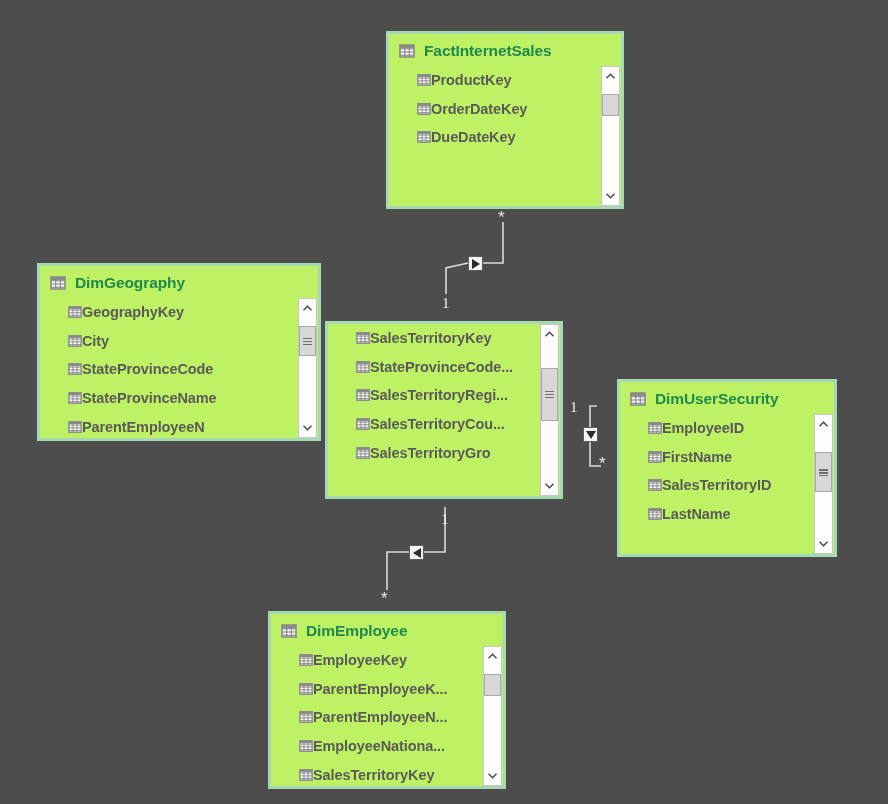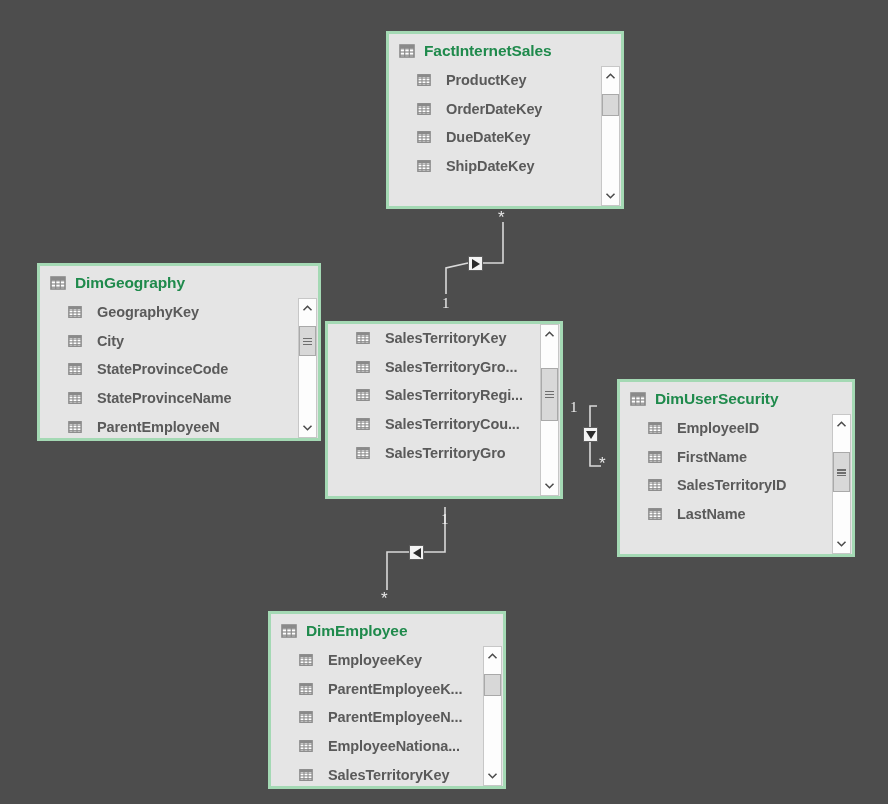--- a/index.html
+++ b/index.html
@@ -65,21 +65,21 @@
     width: 0; height: 0;
   }
   .tri.right { border-top: 5px solid transparent; border-bottom: 5px solid transparent; border-left: 8px solid #2b2b2b; }
   .tri.left  { border-top: 5px solid transparent; border-bottom: 5px solid transparent; border-right: 8px solid #2b2b2b; }
   .tri.up    { border-left: 5px solid transparent; border-right: 5px solid transparent; border-bottom: 8px solid #2b2b2b; }
   .tri.down  { border-left: 5px solid transparent; border-right: 5px solid transparent; border-top: 8px solid #2b2b2b; }
 
   
   .table-card {
     position: absolute;
-    background: #e5e5e5;
+    background: #bef264;
     border: 3px solid #a4d9b4;
     box-sizing: border-box;
     overflow: hidden;
     display: flex;
     flex-direction: column;
   }
   .card-header {
     display: flex;
     align-items: center;
     gap: 9px;
@@ -100,21 +100,21 @@
   }
   .field-list {
     position: absolute;
     left: 0; top: 0; right: 22px; bottom: 0;
     padding-left: 28px;
     overflow: hidden;
   }
   .field-row {
     display: flex;
     align-items: center;
-    gap: 15px;
+    gap: 0;
     height: 28.6px;
     white-space: nowrap;
   }
   .field-name {
     color: #5a5a5a;
     font-size: 14.5px;
     font-weight: bold;
     letter-spacing: -0.1px;
   }
 
@@ -258,34 +258,20 @@
                   <rect x="1" y="2" width="14" height="2.6" fill="#8a8a8a"></rect>
                   <line x1="1" x2="15" y1="5.8" y2="5.8" stroke="#8a8a8a" stroke-width="1.2"></line>
                   <line x1="1" x2="15" y1="9" y2="9" stroke="#8a8a8a" stroke-width="1.2"></line>
                   <line x1="1" x2="15" y1="12.2" y2="12.2" stroke="#8a8a8a" stroke-width="1.2"></line>
                   <line x1="5.7" x2="5.7" y1="2" y2="14" stroke="#8a8a8a" stroke-width="1.2"></line>
                   <line x1="10.3" x2="10.3" y1="2" y2="14" stroke="#8a8a8a" stroke-width="1.2"></line>
                 </svg>
               </span>
               <span class="field-name">DueDateKey</span>
             </div>
-            <div class="field-row">
-              <span>
-                <svg width="14" height="14" viewBox="0 0 16 16" class="tbl-icon">
-                  <rect x="1" y="2" width="14" height="12" fill="#ffffff" stroke="#8a8a8a" stroke-width="1.6"></rect>
-                  <rect x="1" y="2" width="14" height="2.6" fill="#8a8a8a"></rect>
-                  <line x1="1" x2="15" y1="5.8" y2="5.8" stroke="#8a8a8a" stroke-width="1.2"></line>
-                  <line x1="1" x2="15" y1="9" y2="9" stroke="#8a8a8a" stroke-width="1.2"></line>
-                  <line x1="1" x2="15" y1="12.2" y2="12.2" stroke="#8a8a8a" stroke-width="1.2"></line>
-                  <line x1="5.7" x2="5.7" y1="2" y2="14" stroke="#8a8a8a" stroke-width="1.2"></line>
-                  <line x1="10.3" x2="10.3" y1="2" y2="14" stroke="#8a8a8a" stroke-width="1.2"></line>
-                </svg>
-              </span>
-              <span class="field-name">ShipDateKey</span>
-            </div>
           </div>
           <div class="scrollbar">
             <div class="sb-btn">
               <svg width="11" height="9" viewBox="0 0 11 9">
                 <path d="M1.5 6.2 L5.5 2.2 L9.5 6.2" fill="none" stroke="#4a4a4a" stroke-width="1.5"></path>
               </svg>
             </div>
             <div class="sb-track">
               <div class="sb-thumb" style="top: 8%; height: 22%;"></div>
             </div>
@@ -426,21 +412,21 @@
                 <svg width="14" height="14" viewBox="0 0 16 16" class="tbl-icon">
                   <rect x="1" y="2" width="14" height="12" fill="#ffffff" stroke="#8a8a8a" stroke-width="1.6"></rect>
                   <rect x="1" y="2" width="14" height="2.6" fill="#8a8a8a"></rect>
                   <line x1="1" x2="15" y1="5.8" y2="5.8" stroke="#8a8a8a" stroke-width="1.2"></line>
                   <line x1="1" x2="15" y1="9" y2="9" stroke="#8a8a8a" stroke-width="1.2"></line>
                   <line x1="1" x2="15" y1="12.2" y2="12.2" stroke="#8a8a8a" stroke-width="1.2"></line>
                   <line x1="5.7" x2="5.7" y1="2" y2="14" stroke="#8a8a8a" stroke-width="1.2"></line>
                   <line x1="10.3" x2="10.3" y1="2" y2="14" stroke="#8a8a8a" stroke-width="1.2"></line>
                 </svg>
               </span>
-              <span class="field-name">SalesTerritoryGro...</span>
+              <span class="field-name">StateProvinceCode...</span>
             </div>
             <div class="field-row">
               <span>
                 <svg width="14" height="14" viewBox="0 0 16 16" class="tbl-icon">
                   <rect x="1" y="2" width="14" height="12" fill="#ffffff" stroke="#8a8a8a" stroke-width="1.6"></rect>
                   <rect x="1" y="2" width="14" height="2.6" fill="#8a8a8a"></rect>
                   <line x1="1" x2="15" y1="5.8" y2="5.8" stroke="#8a8a8a" stroke-width="1.2"></line>
                   <line x1="1" x2="15" y1="9" y2="9" stroke="#8a8a8a" stroke-width="1.2"></line>
                   <line x1="1" x2="15" y1="12.2" y2="12.2" stroke="#8a8a8a" stroke-width="1.2"></line>
                   <line x1="5.7" x2="5.7" y1="2" y2="14" stroke="#8a8a8a" stroke-width="1.2"></line>
@@ -490,21 +476,21 @@
               </div>
             </div>
             <div class="sb-btn">
               <svg width="11" height="9" viewBox="0 0 11 9">
                 <path d="M1.5 2.8 L5.5 6.8 L9.5 2.8" fill="none" stroke="#4a4a4a" stroke-width="1.5"></path>
               </svg>
             </div>
           </div>
         </div>
       </div>
-      <div class="table-card" style="left: 617px; top: 379px; width: 238px; height: 178px;">
+      <div class="table-card" style="left: 617px; top: 379px; width: 220px; height: 178px;">
         <div class="card-header">
           <span>
             <svg width="16" height="16" viewBox="0 0 16 16" class="tbl-icon">
               <rect x="1" y="2" width="14" height="12" fill="#ffffff" stroke="#8a8a8a" stroke-width="1.6"></rect>
               <rect x="1" y="2" width="14" height="3.2" fill="#8a8a8a"></rect>
               <line x1="1" x2="15" y1="5.8" y2="5.8" stroke="#8a8a8a" stroke-width="1.2"></line>
               <line x1="1" x2="15" y1="9" y2="9" stroke="#8a8a8a" stroke-width="1.2"></line>
               <line x1="1" x2="15" y1="12.2" y2="12.2" stroke="#8a8a8a" stroke-width="1.2"></line>
               <line x1="5.7" x2="5.7" y1="2" y2="14" stroke="#8a8a8a" stroke-width="1.2"></line>
               <line x1="10.3" x2="10.3" y1="2" y2="14" stroke="#8a8a8a" stroke-width="1.2"></line>

